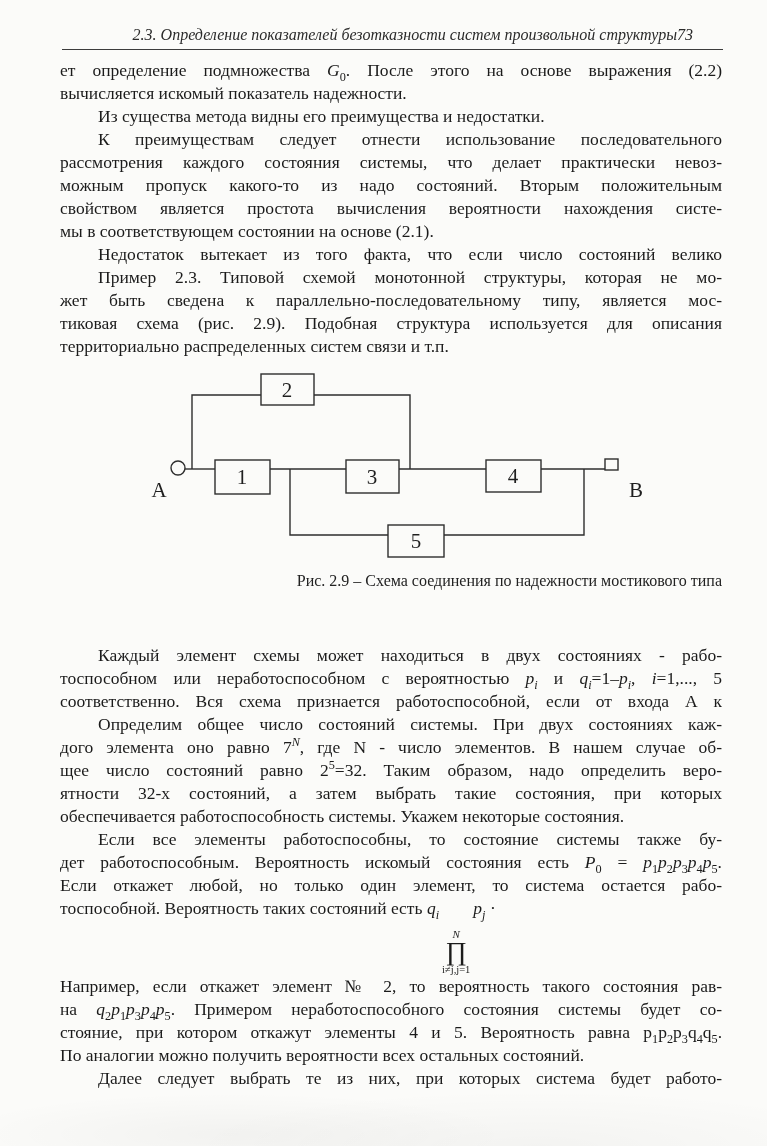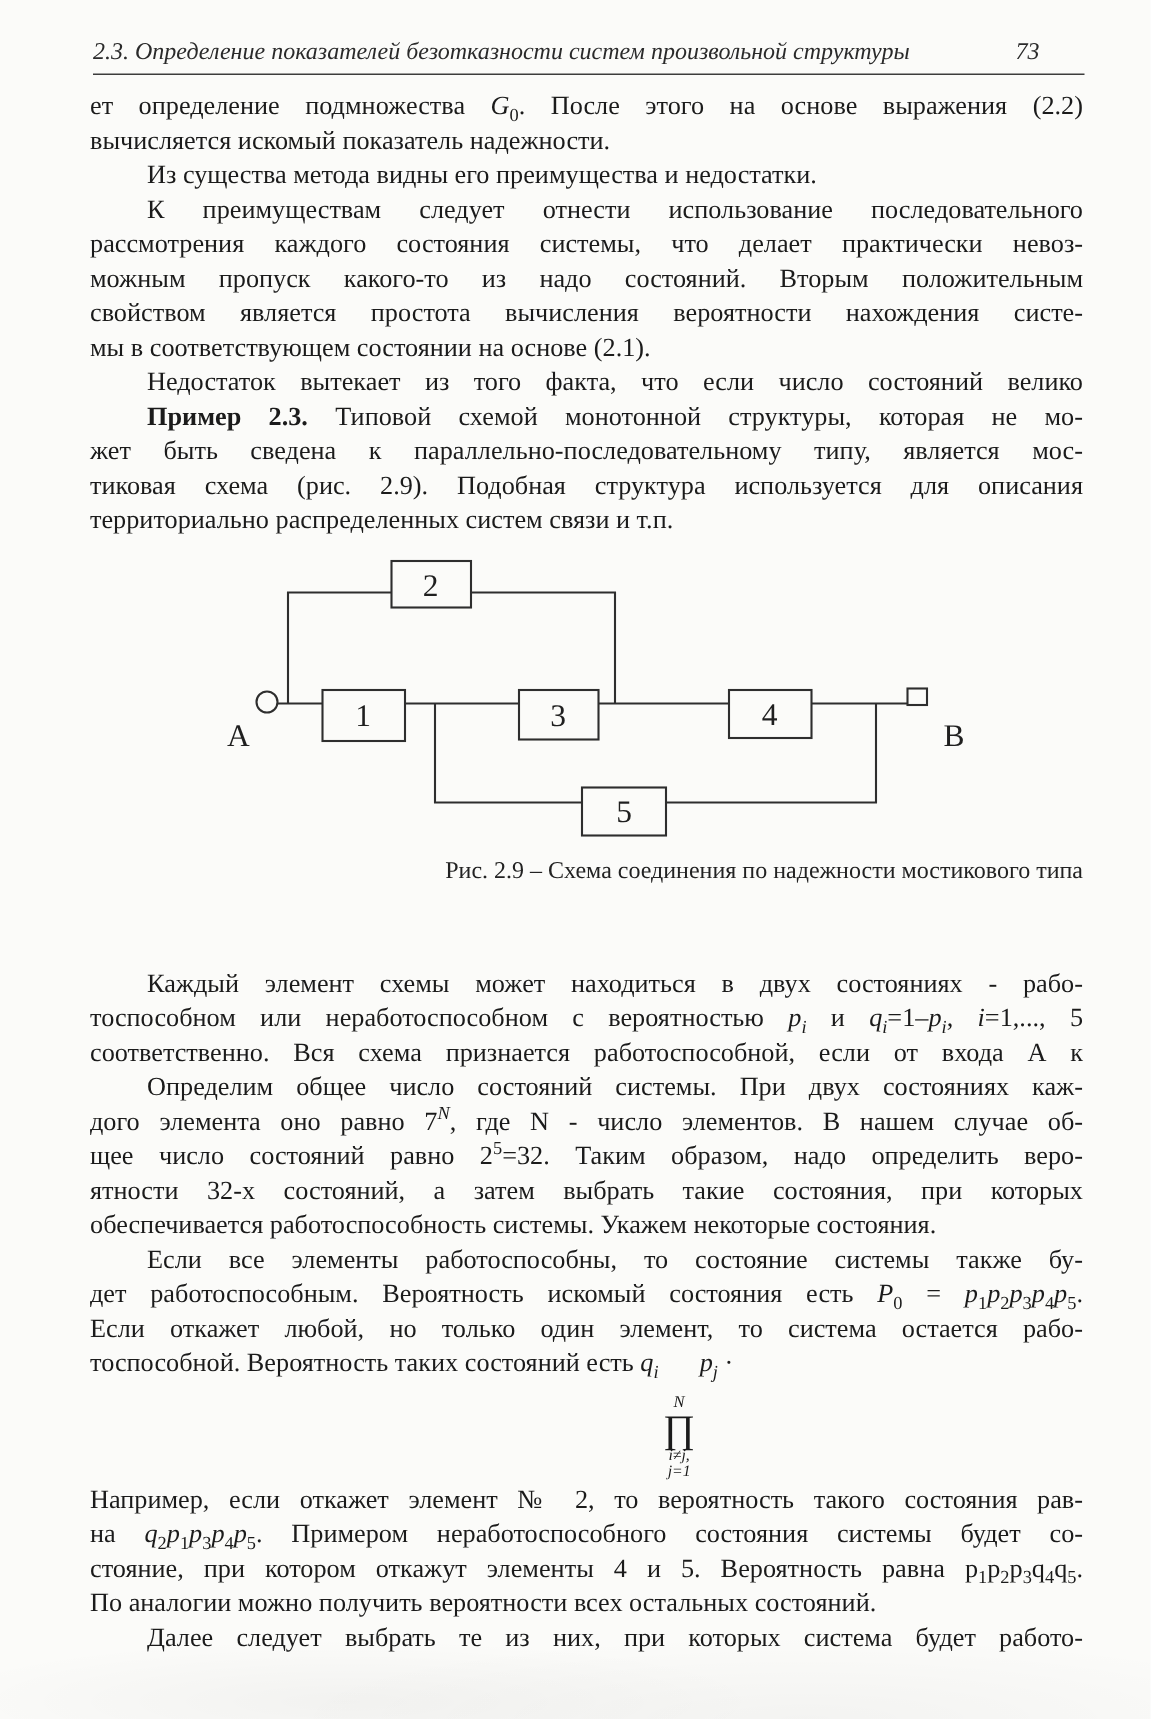--- a/index.html
+++ b/index.html
@@ -14,47 +14,47 @@
     color:#1b1b1b;
     overflow:hidden;
   }
   .hdr{
     display:flex;align-items:baseline;
     margin:26px 44px 0 62px;
     padding-bottom:5px;
     border-bottom:1.5px solid #3c3c3c;
     font-style:italic;font-size:16px;color:#2a2a2a;
   }
-  .hdr-title{flex:1;text-align:left;}
+  .hdr-title{flex:1;text-align:right;}
   .hdr-num{width:46px;}
   .content{width:662px;margin:9px 0 0 60px;}
   .para{margin:0;}
   .line{
     font-size:17.5px;line-height:23px;
     text-align:justify;text-align-last:justify;
   }
   .line.last{text-align-last:left;}
   .line.first-indent{text-indent:38px;}
   .it{font-style:italic;}
-  .bd{font-weight:bold;}
+  .bd{font-weight:normal;}
   sub,sup{font-size:70%;line-height:0;}
   .fig{margin:12px 0 0 0;}
   .fig svg{display:block;}
   .figcap{
     text-align:right;font-size:16px;color:#222;
     margin-top:6px;
   }
   .gap-after-cap{height:22px;}
   .prod{
     display:inline-flex;flex-direction:column;align-items:center;
     vertical-align:-24px;line-height:1;margin:0 3px;
   }
   .prod-top{font-size:11px;font-style:italic;}
   .prod-sym{font-size:26px;line-height:.92;}
-  .prod-bot{display:flex;flex-direction:column;align-items:center;font-size:10.5px;font-style:italic;}
+  .prod-bot{display:flex;align-items:center;font-size:10.5px;}
   .prod-bot span{line-height:1.08;}
 </style>
 </head>
 <body>
 
 <div class="page">
 
   <div class="hdr">
     <span class="hdr-title">2.3. Определение показателей безотказности систем произвольной структуры</span>
     <span class="hdr-num">73</span>

